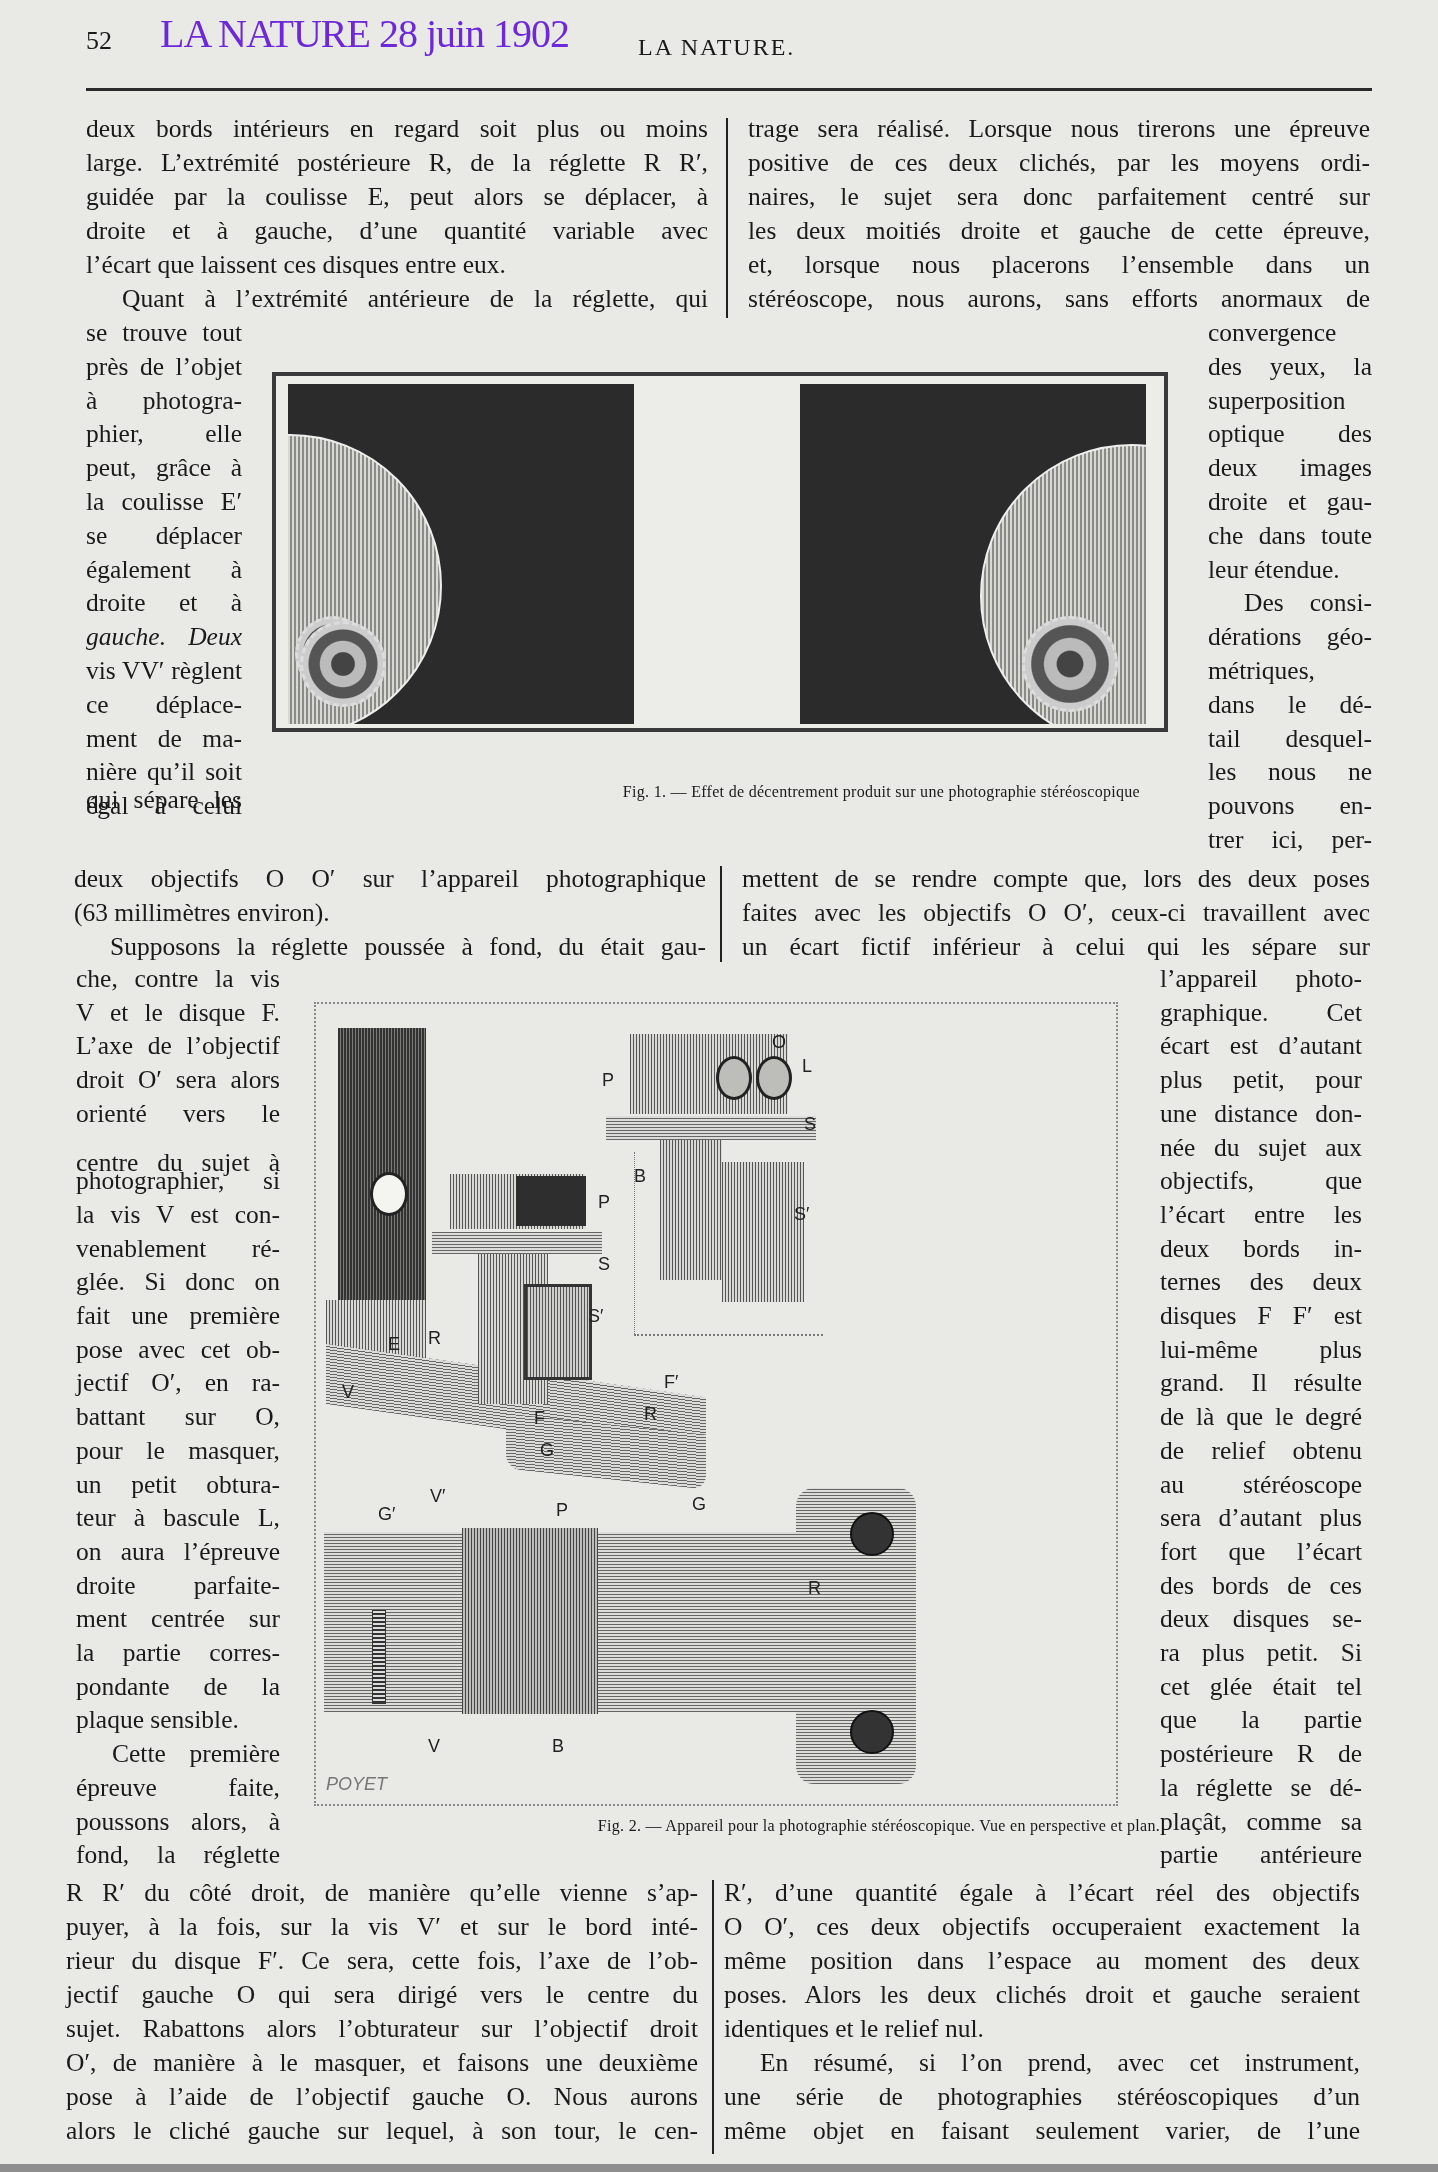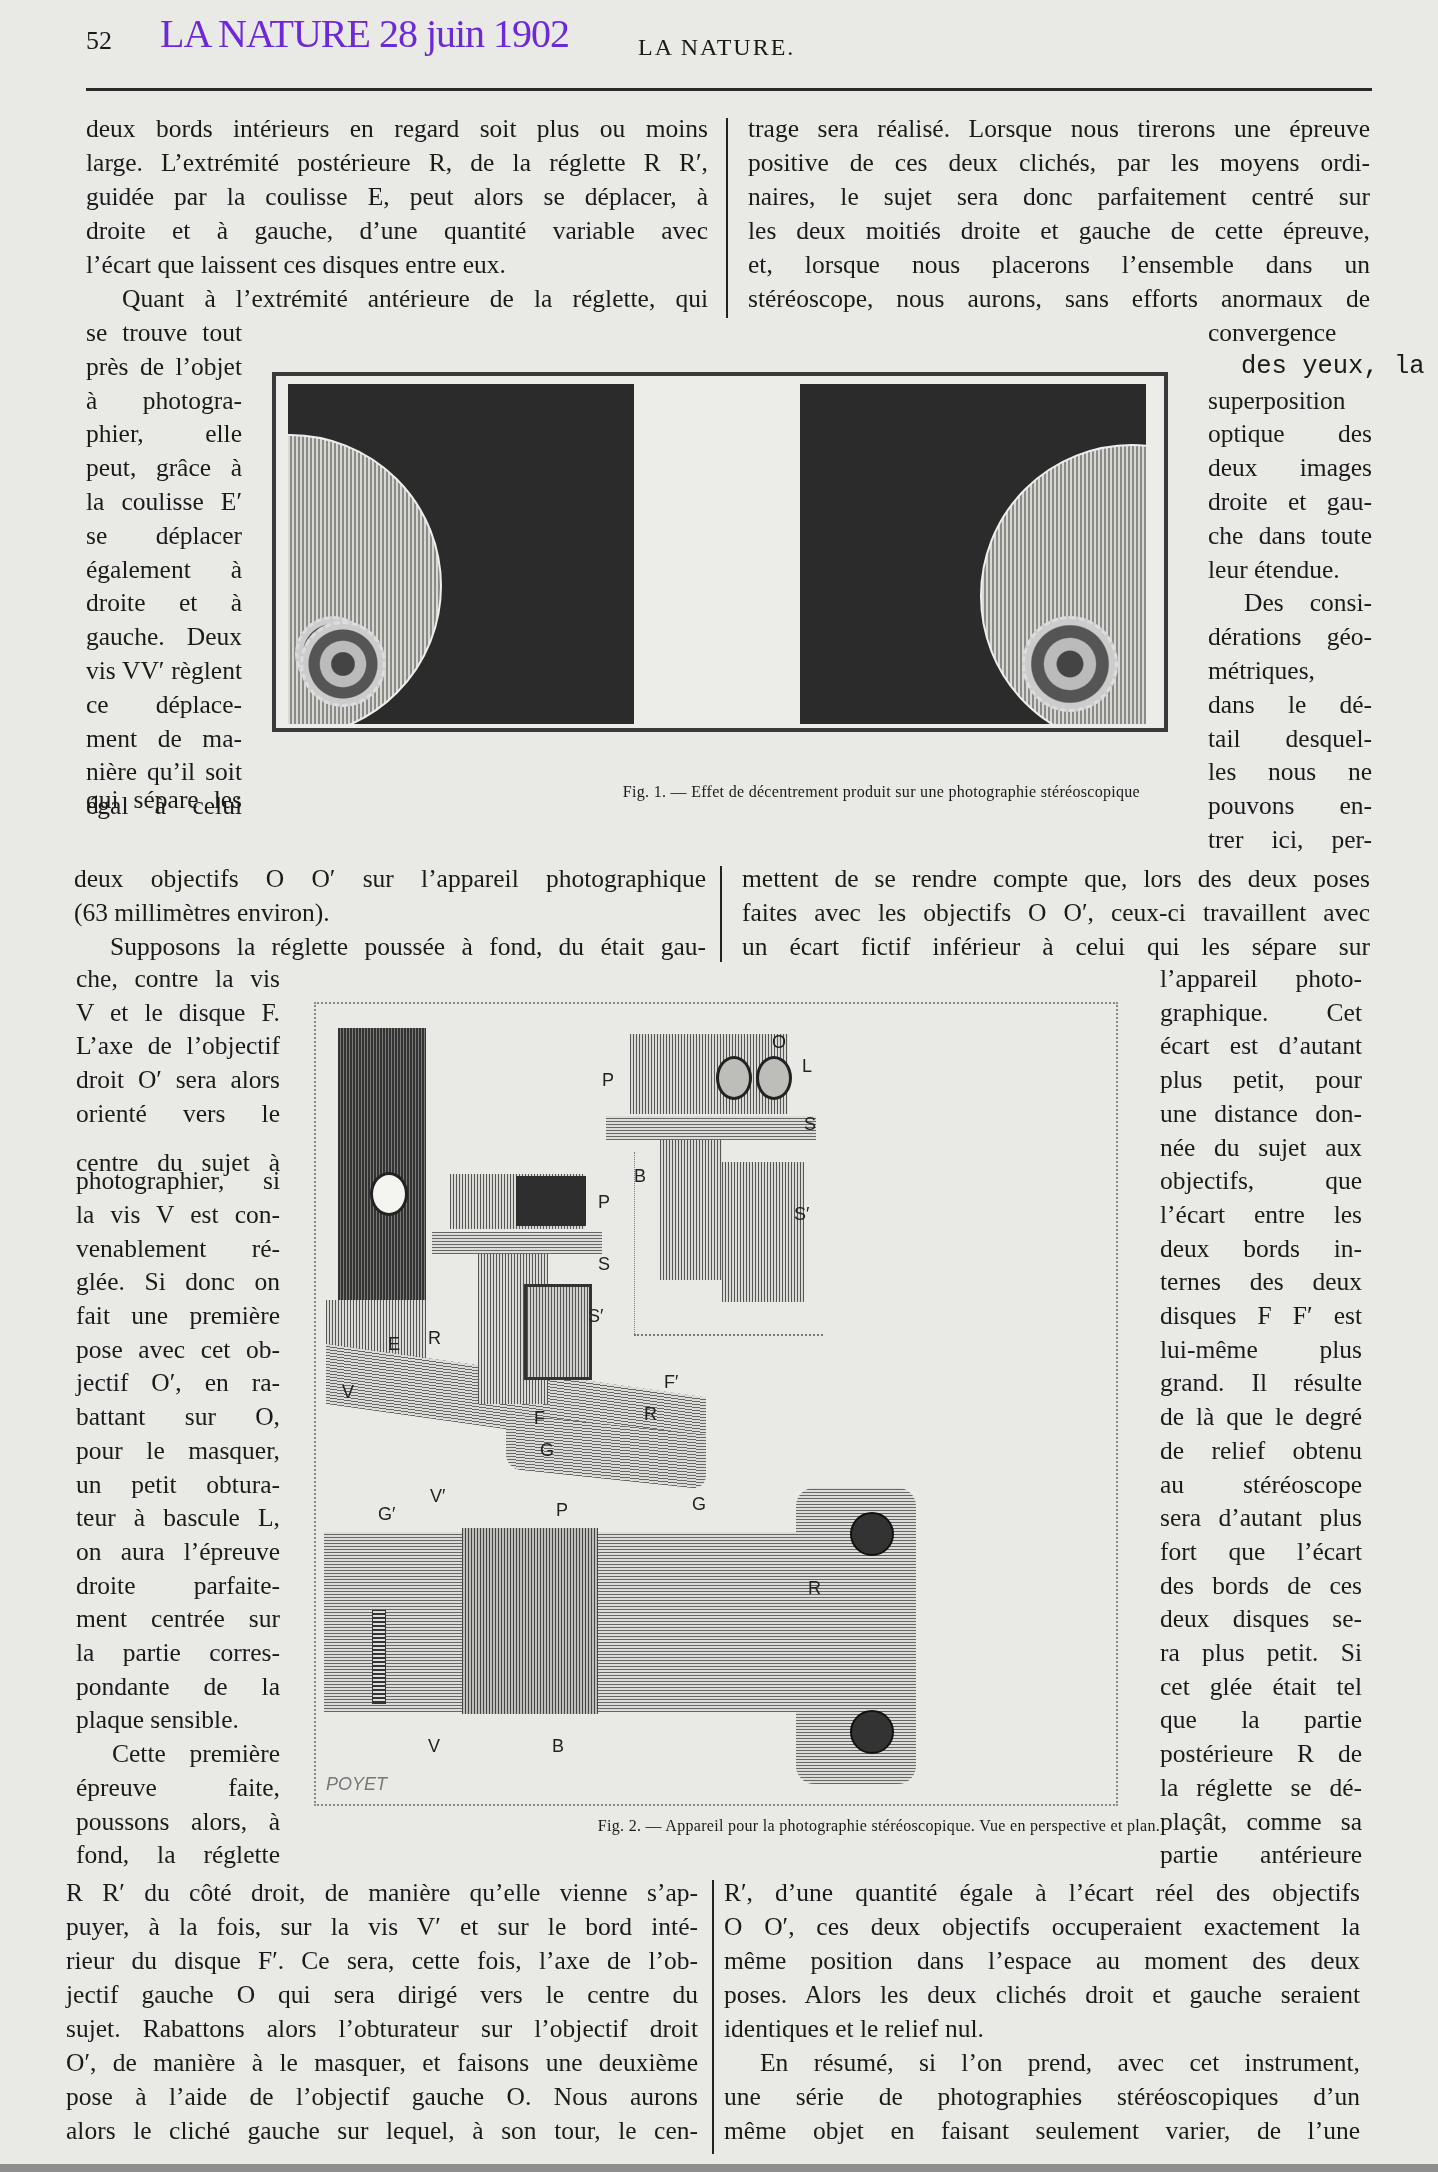--- a/index.html
+++ b/index.html
@@ -69,31 +69,31 @@
 <div id="blk-ln1">
     <div class="line" style="left: 86px; top: 316px; width: 156px;">se trouve tout</div>
     <div class="line" style="left: 86px; top: 349.8px; width: 156px;">près de l’objet</div>
     <div class="line" style="left: 86px; top: 383.6px; width: 156px;">à photogra-</div>
     <div class="line" style="left: 86px; top: 417.4px; width: 156px;">phier, elle</div>
     <div class="line" style="left: 86px; top: 451.2px; width: 156px;">peut, grâce à</div>
     <div class="line" style="left: 86px; top: 485px; width: 156px;">la coulisse E′</div>
     <div class="line" style="left: 86px; top: 518.8px; width: 156px;">se déplacer</div>
     <div class="line" style="left: 86px; top: 552.6px; width: 156px;">également à</div>
     <div class="line" style="left: 86px; top: 586.4px; width: 156px;">droite et à</div>
-    <div class="line" style="left: 86px; top: 620.2px; width: 156px;">gauche. Deux</div>
+    <div class="line" style="left: 86px; top: 620.2px; width: 156px; font-style: italic;">gauche. Deux</div>
     <div class="line" style="left: 86px; top: 654px; width: 156px;">vis VV′ règlent</div>
     <div class="line" style="left: 86px; top: 687.8px; width: 156px;">ce déplace-</div>
     <div class="line" style="left: 86px; top: 721.6px; width: 156px;">ment de ma-</div>
     <div class="line" style="left: 86px; top: 755.4px; width: 156px;">nière qu’il soit</div>
     <div class="line" style="left: 86px; top: 789.2px; width: 156px;">égal à celui</div>
     <div class="line" style="left: 86px; top: 783px; width: 156px;">qui sépare les</div>
   </div>
 <div id="blk-rn1">
     <div class="line" style="left: 1208px; top: 316px; width: 164px;">convergence</div>
-    <div class="line" style="left: 1241px; top: 349.8px; width: 164px; font-family: Liberation Mono, monospace;">des yeux, la</div>
+    <div class="line" style="left: 1208px; top: 349.8px; width: 164px;">des yeux, la</div>
     <div class="line" style="left: 1208px; top: 383.6px; width: 164px;">superposition</div>
     <div class="line" style="left: 1208px; top: 417.4px; width: 164px;">optique des</div>
     <div class="line" style="left: 1208px; top: 451.2px; width: 164px;">deux images</div>
     <div class="line" style="left: 1208px; top: 485px; width: 164px;">droite et gau-</div>
     <div class="line" style="left: 1208px; top: 518.8px; width: 164px;">che dans toute</div>
     <div class="line last" style="left: 1208px; top: 552.6px; width: 164px;">leur étendue.</div>
     <div class="line indent" style="left: 1208px; top: 586.4px; width: 164px;">Des consi-</div>
     <div class="line" style="left: 1208px; top: 620.2px; width: 164px;">dérations géo-</div>
     <div class="line" style="left: 1208px; top: 654px; width: 164px;">métriques,</div>
     <div class="line" style="left: 1208px; top: 687.8px; width: 164px;">dans le dé-</div>

